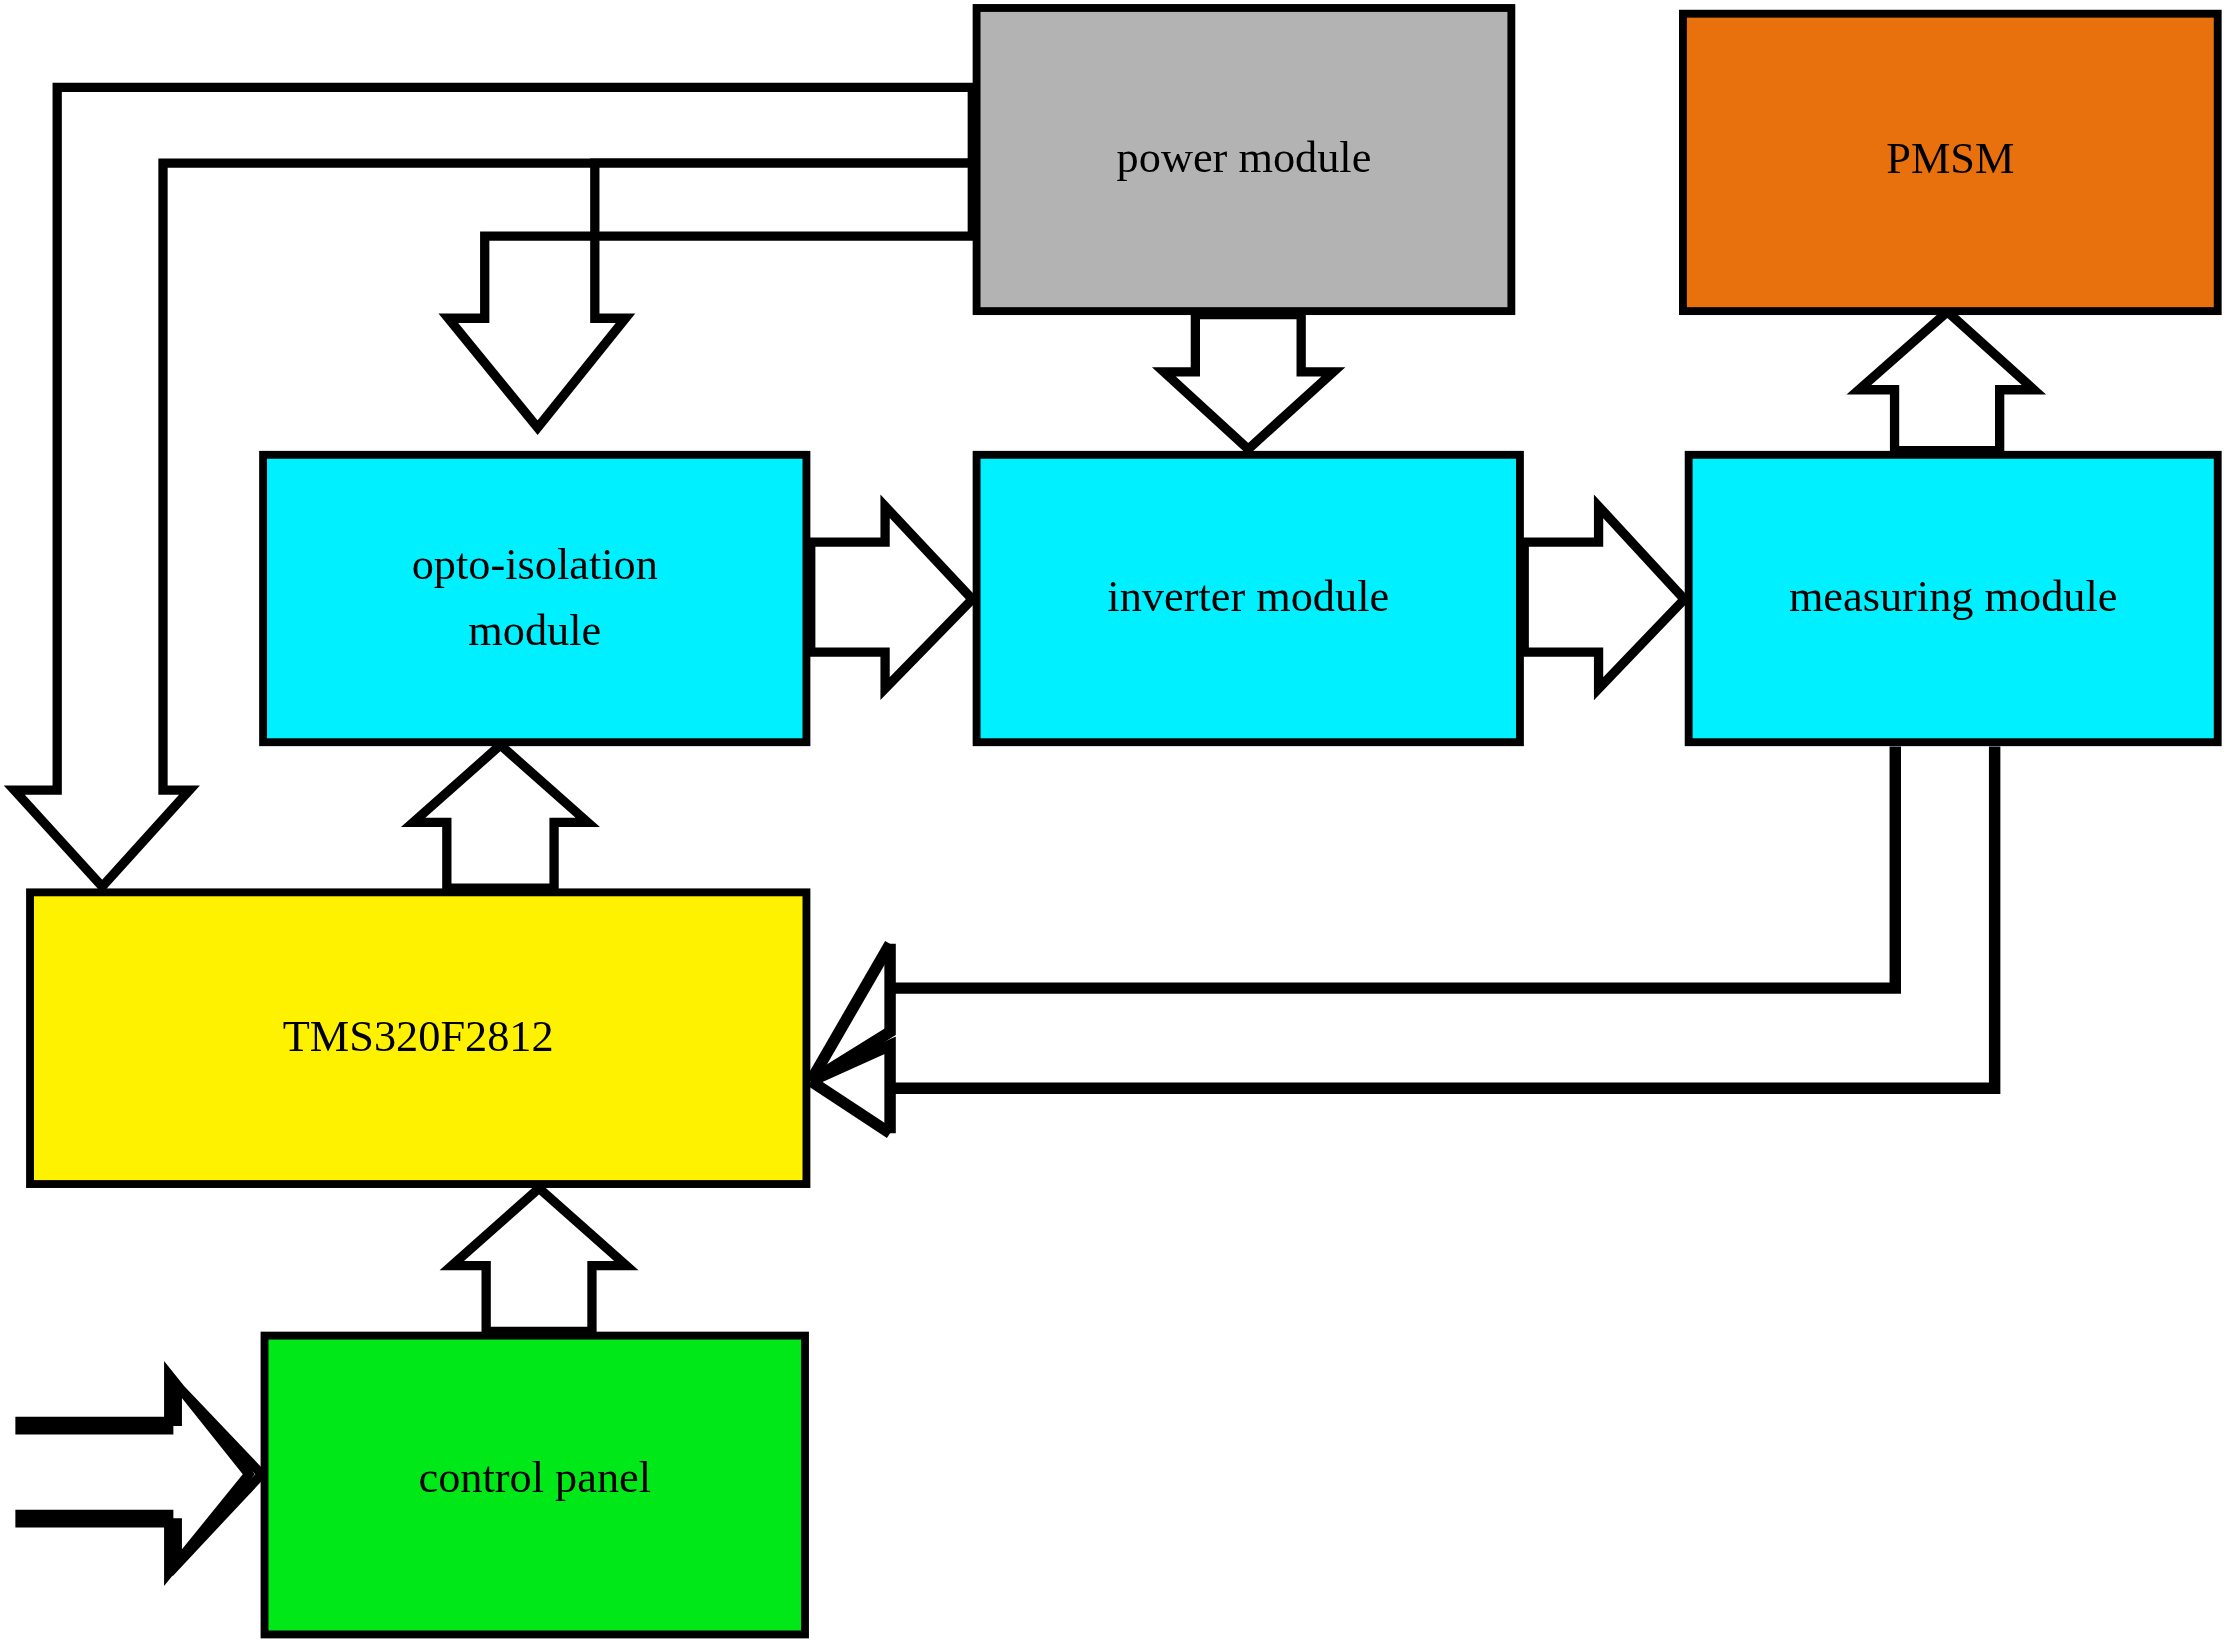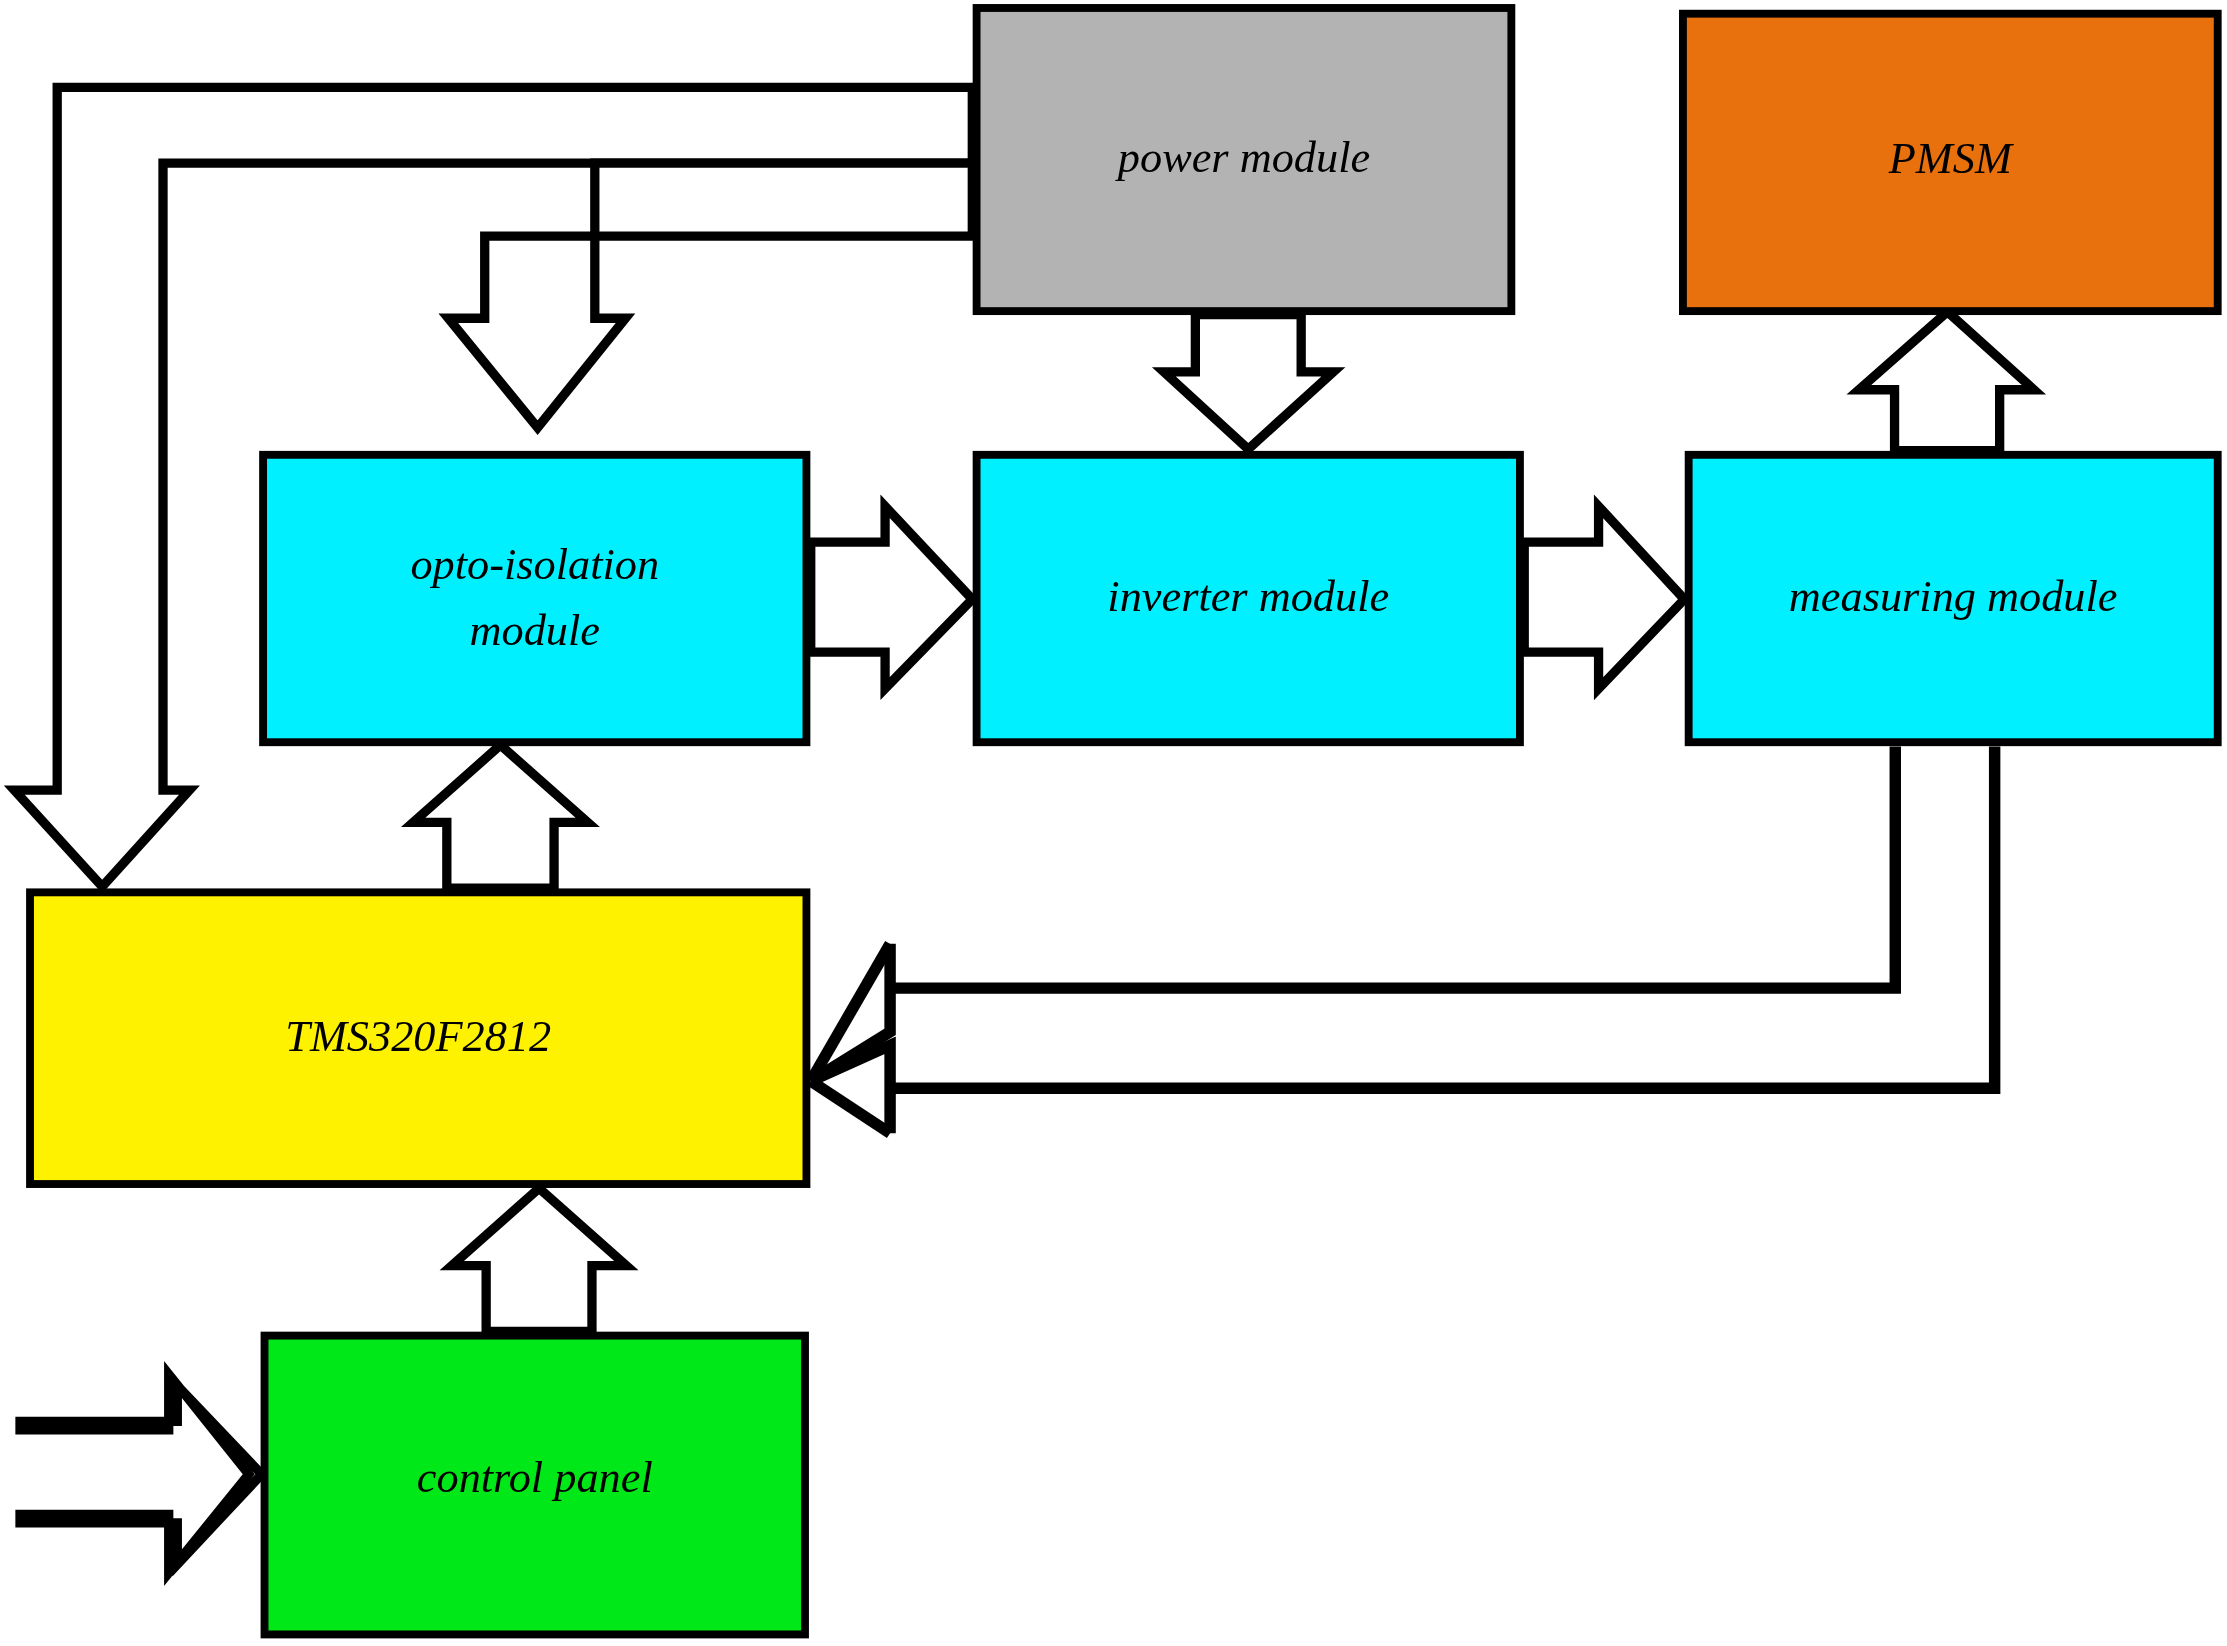--- a/index.html
+++ b/index.html
@@ -7,21 +7,20 @@
     padding: 0;
     background: #ffffff;
   }
   #diagram-root {
     position: relative;
     width: 2227px;
     height: 1646px;
     background: #ffffff;
     overflow: hidden;
     font-family: "Liberation Serif", "DejaVu Serif", serif;
-    font-style: italic;
   }
   svg.layer {
     position: absolute;
     left: 0;
     top: 0;
     width: 2227px;
     height: 1646px;
   }
   .node-rect {
     stroke: #000000;

